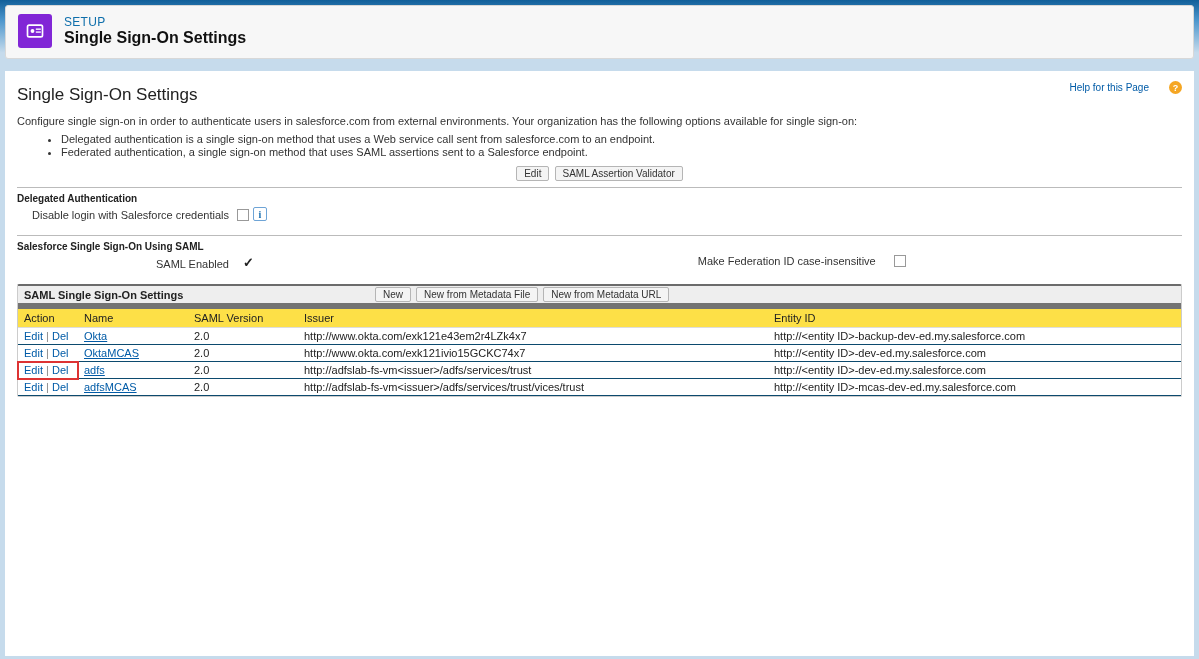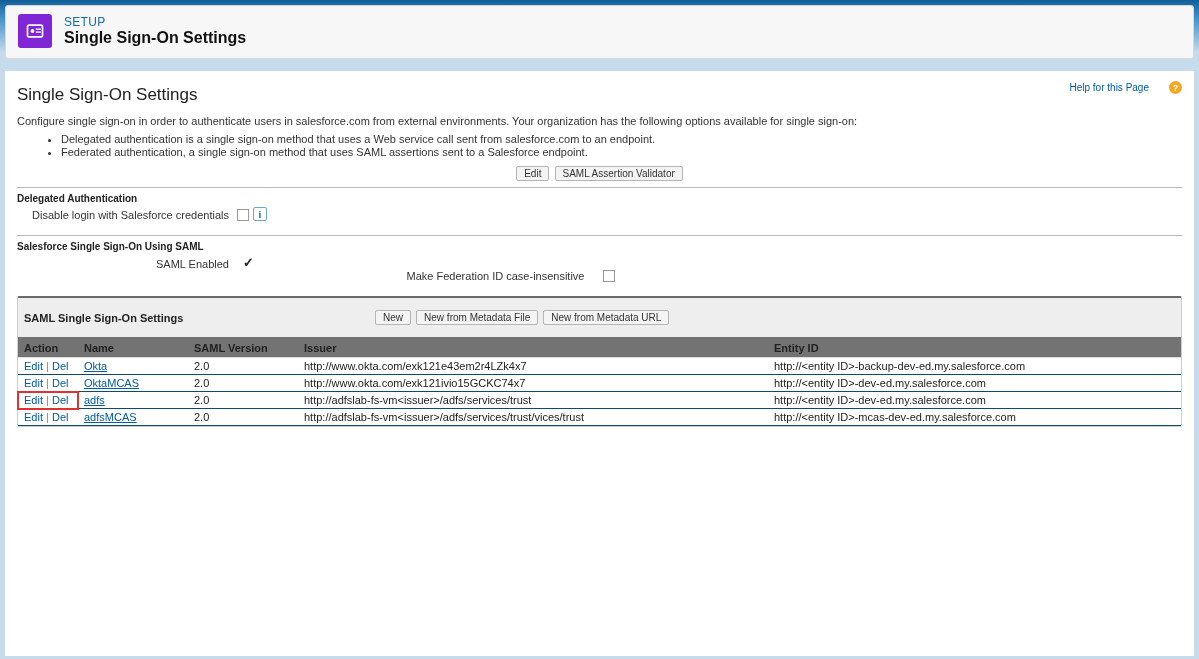--- a/index.html
+++ b/index.html
@@ -83,41 +83,41 @@
   .checkbox-vis {
     width:12px;height:12px;border:1px solid #999;background:#fff;display:inline-block;
     vertical-align:middle;
   }
   .info-badge {
     display:inline-flex;width:14px;height:14px;border:1px solid #6ea4d6;
     border-radius:2px;align-items:center;justify-content:center;
     color:#1a6fb0;font-weight:bold;font-size:10px;margin-left:4px;font-family:Georgia,serif;
   }
   .checkmark { font-size:13px; font-weight:bold; margin-left:6px; }
-  .twocol { display:flex;flex-direction:column; }
+  .twocol { display:flex; }
   .twocol .col { flex:1; }
 
   .table-wrap {
     border:1px solid #ccc;
     border-top:2px solid #6b6b6b;
     border-radius:2px;
     margin-top:14px;
   }
   .table-hdr {
     background:#eee;
     display:flex; align-items:center;
-    padding:12px 6px;
-    border-bottom:2px solid #737373;
+    padding:1px 6px;
+    border-bottom:6px solid #737373;
   }
   .table-hdr .t-title { font-weight:bold; font-size:11px; flex:0 0 auto; min-width:350px; }
   .table-hdr .t-btns { text-align:left; }
   table.data { width:100%; border-collapse:collapse; font-size:11px; }
   table.data th {
-    text-align:left; font-weight:bold; color:#222;
-    background:#737373; border-bottom:1px solid #ddd;
+    text-align:left; font-weight:normal; color:#222;
+    background:#fde047; border-bottom:1px solid #ddd;
     padding:3px 6px;
   }
   table.data td {
     padding:2px 6px; border-bottom:1px solid #0c4a6e; color:#222;
     vertical-align:middle;
   }
   .link { color:#015ba7; cursor:pointer; }
   .ul { text-decoration:underline; }
   .action-sep { color:#888; }
   tr.highlight td:first-child {

